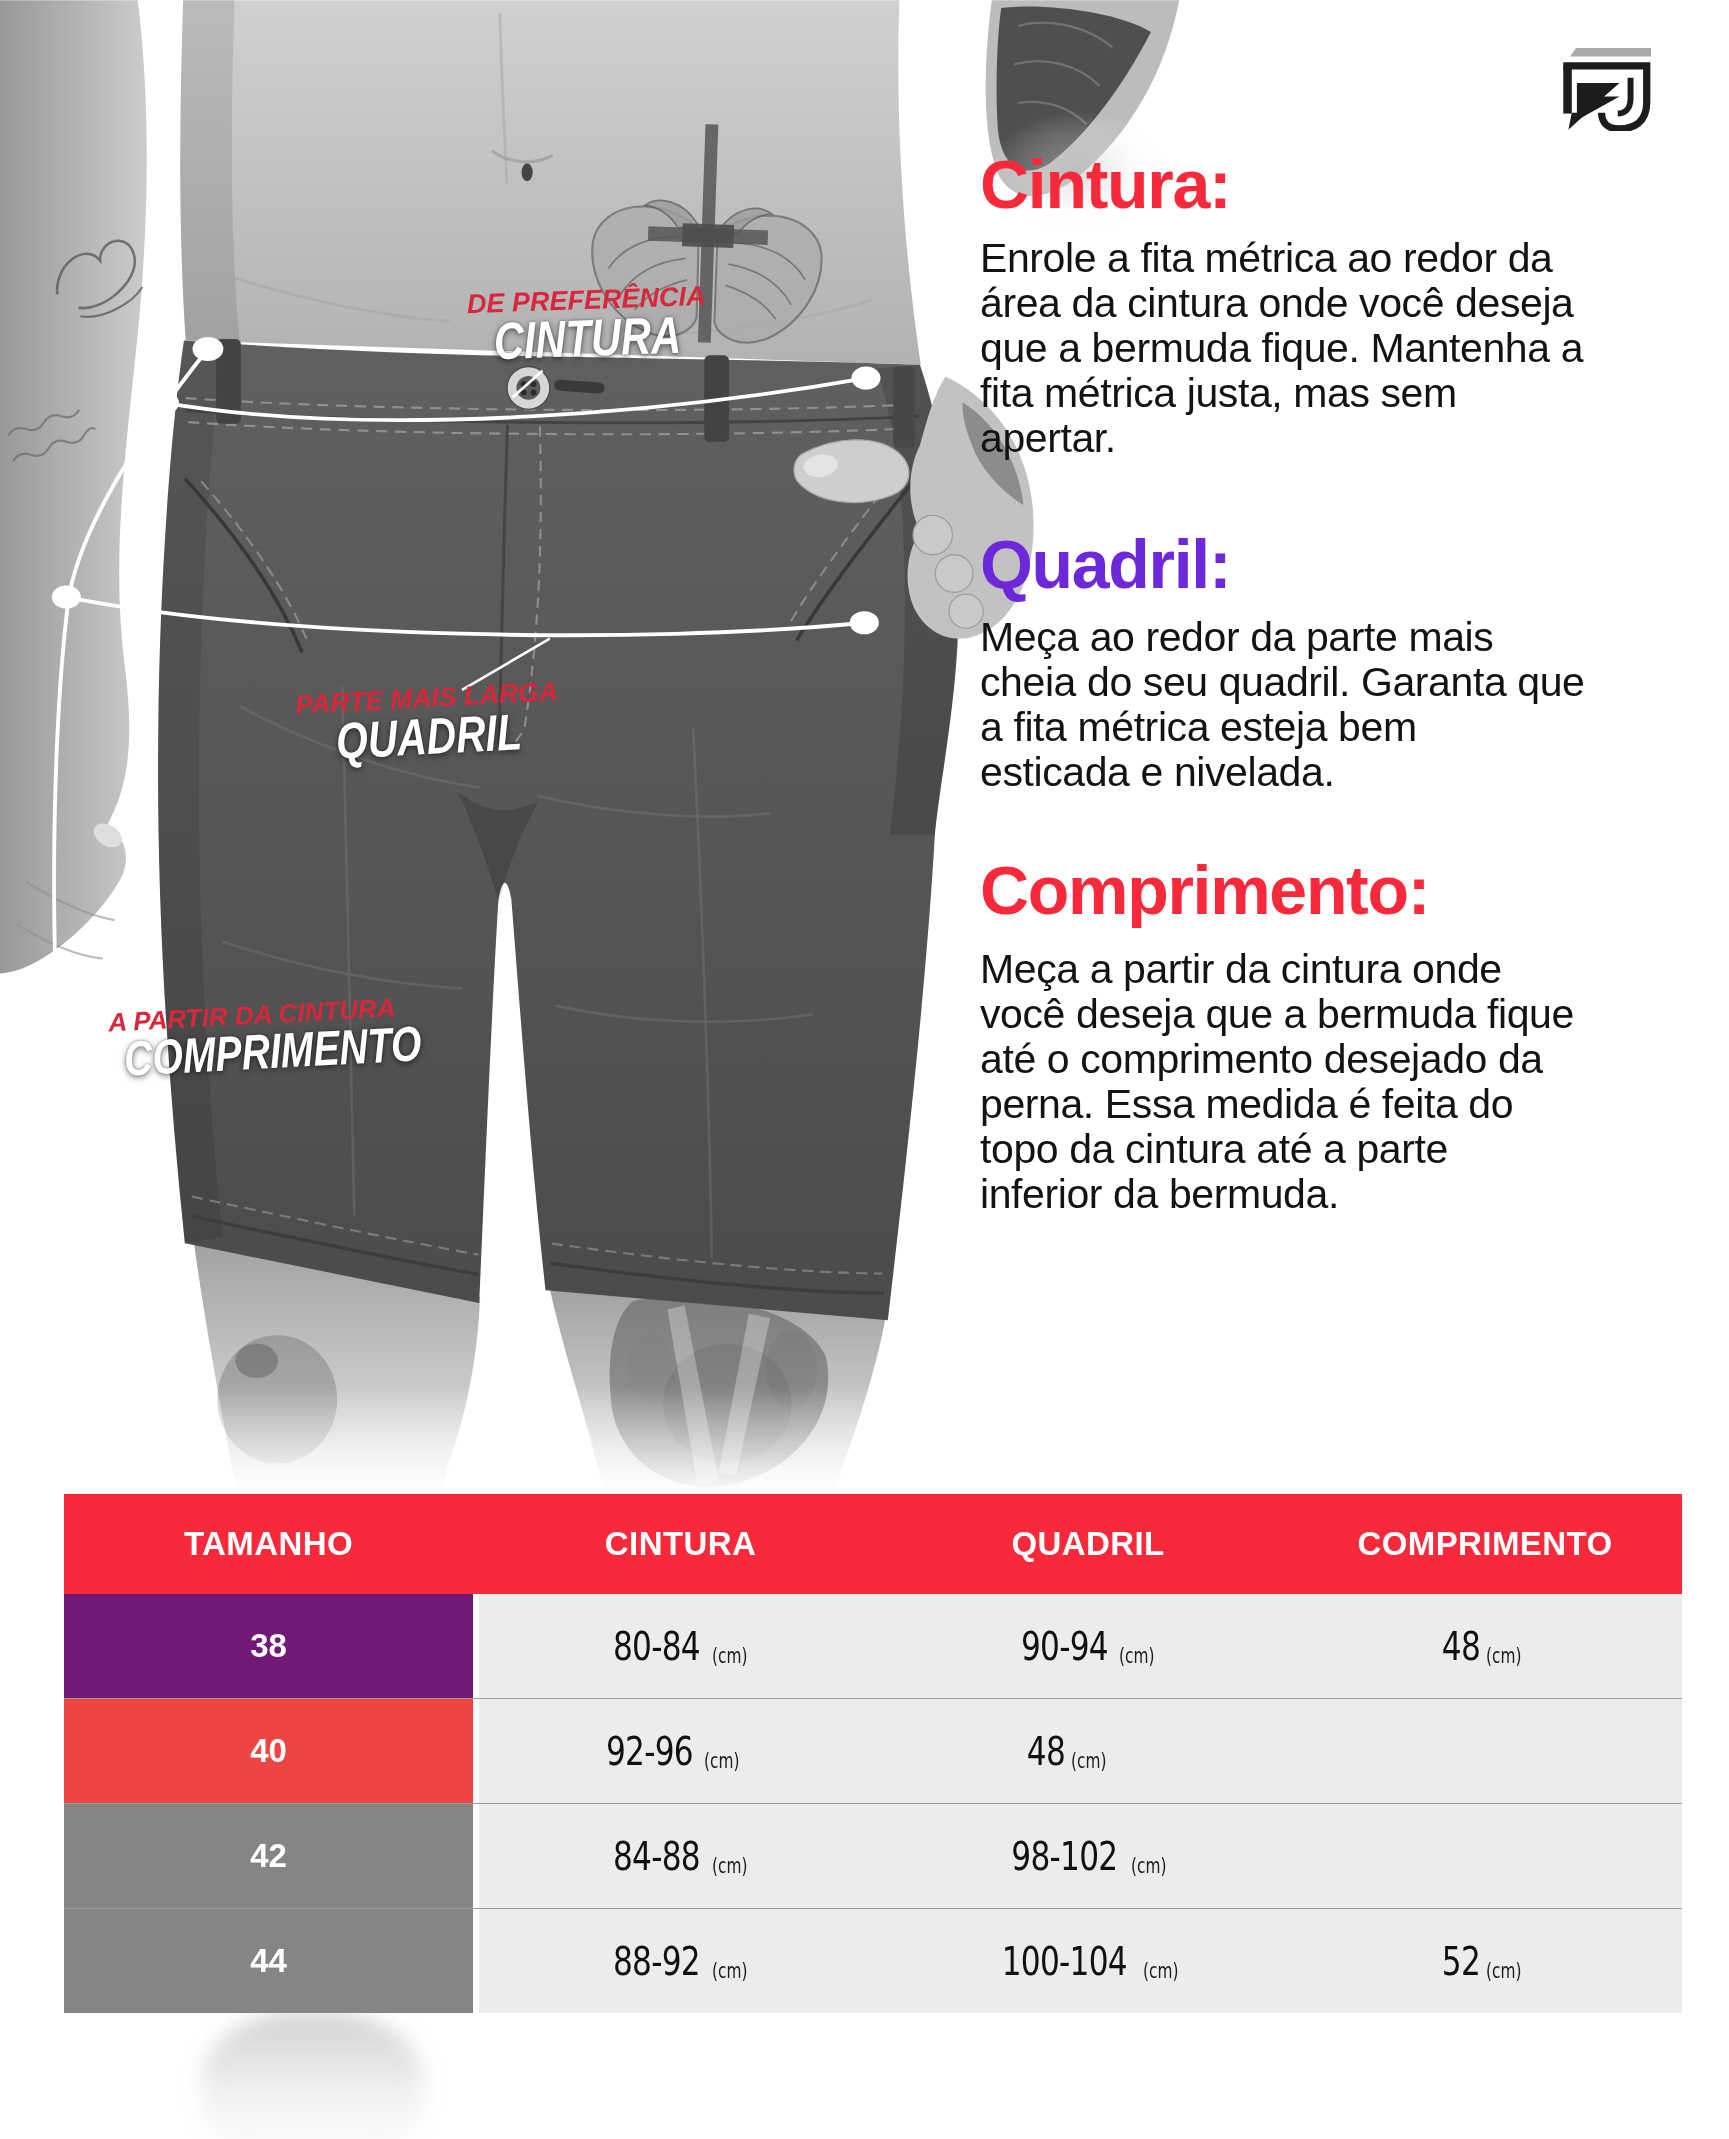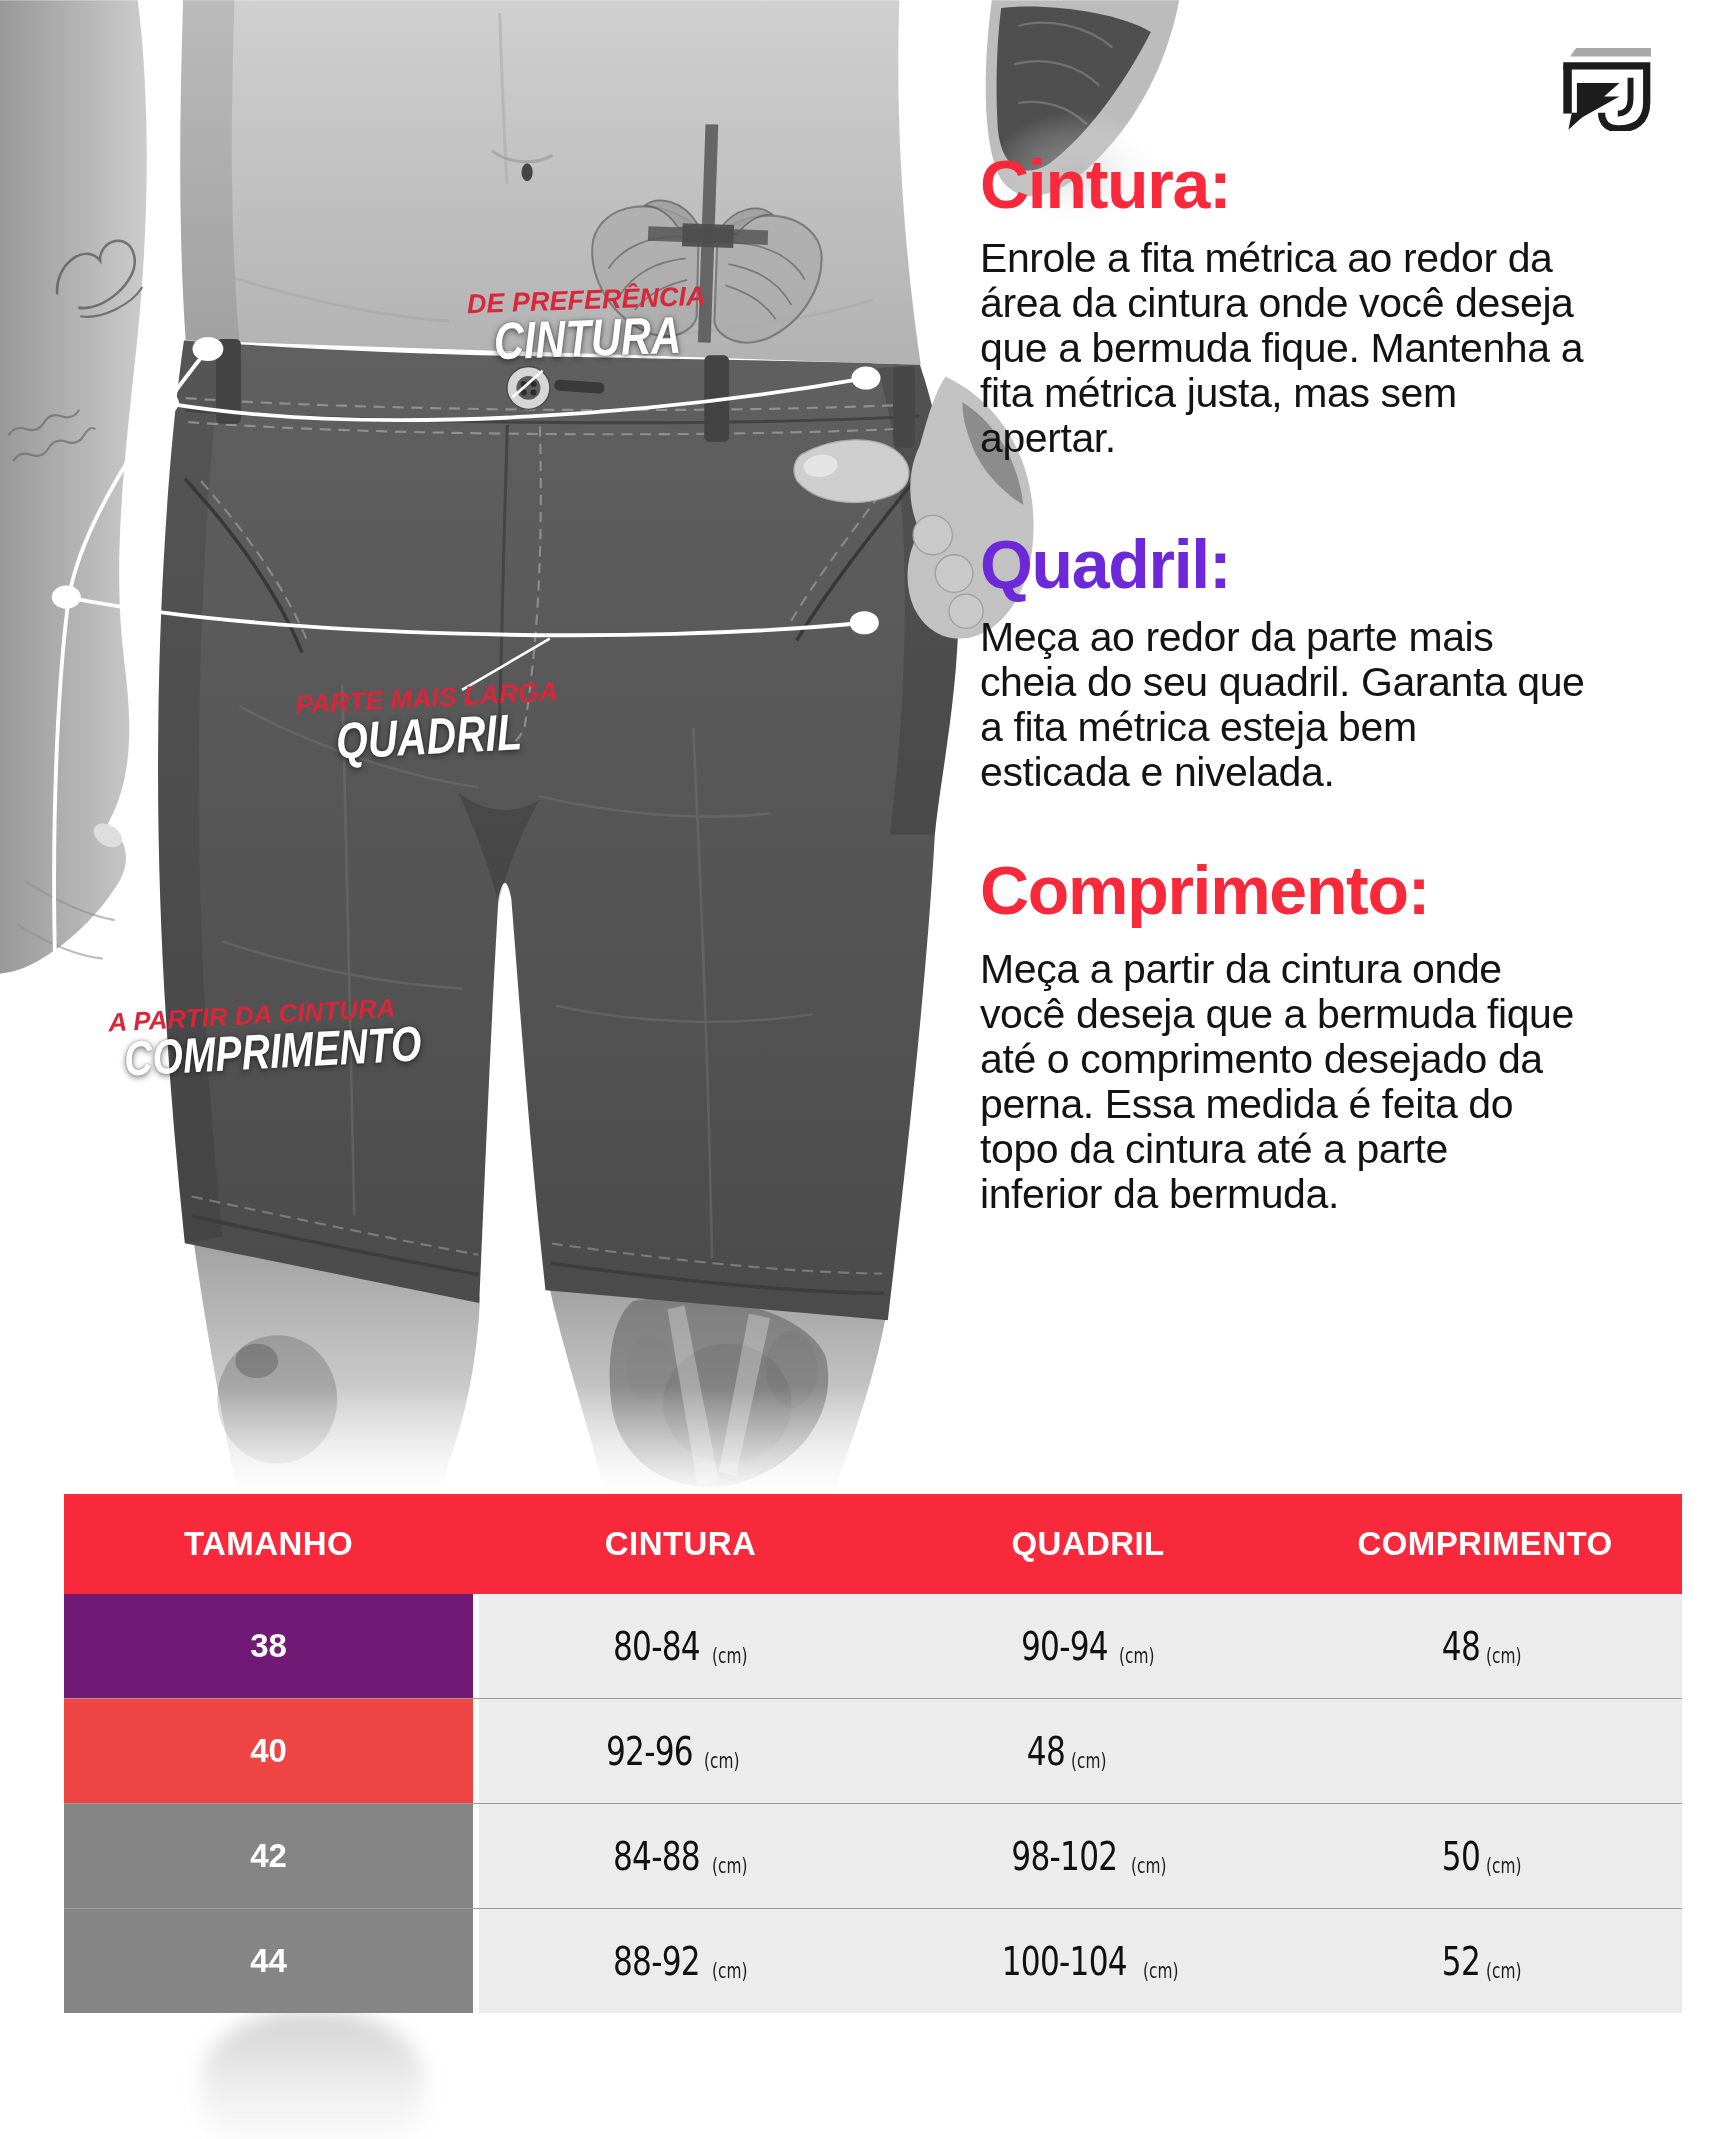--- a/index.html
+++ b/index.html
@@ -316,21 +316,20 @@
       <div class="trow">
         <div class="td-size" style="background:#ef4444">40</div>
         <div class="td-val c2"><span class="num">92-96</span><span class="unit">(cm)</span></div>
         <div class="td-val c3"><span class="num">48</span><span class="unit">(cm)</span></div>
       </div>
 
       <div class="trow">
         <div class="td-size" style="background:#858585">42</div>
         <div class="td-val c1"><span class="num">84-88</span><span class="unit">(cm)</span></div>
         <div class="td-val c2"><span class="num">98-102</span><span class="unit">(cm)</span></div>
-        <div class="td-val c3"><span class="num">50</span><span class="unit">(cm)</span></div>
       </div>
 
       <div class="trow">
         <div class="td-size" style="background:#858585">44</div>
         <div class="td-val c1"><span class="num">88-92</span><span class="unit">(cm)</span></div>
         <div class="td-val c2"><span class="num">100-104</span><span class="unit">(cm)</span></div>
         <div class="td-val c3"><span class="num">52</span><span class="unit">(cm)</span></div>
       </div>
     </div>
   </div>

